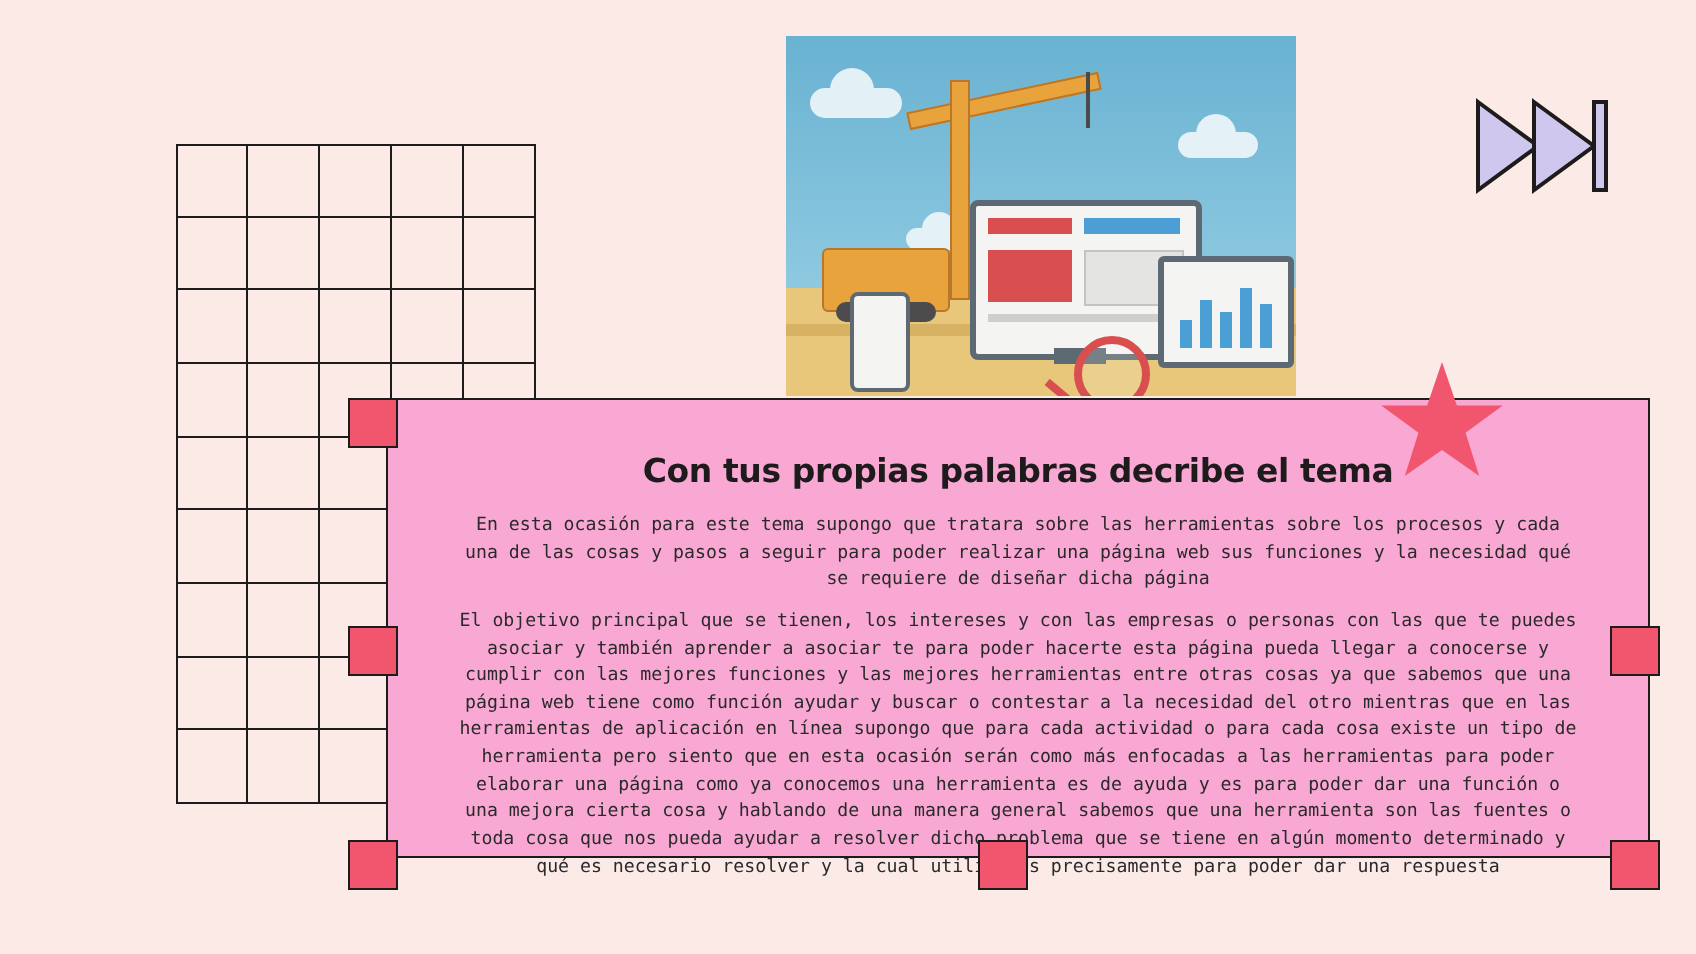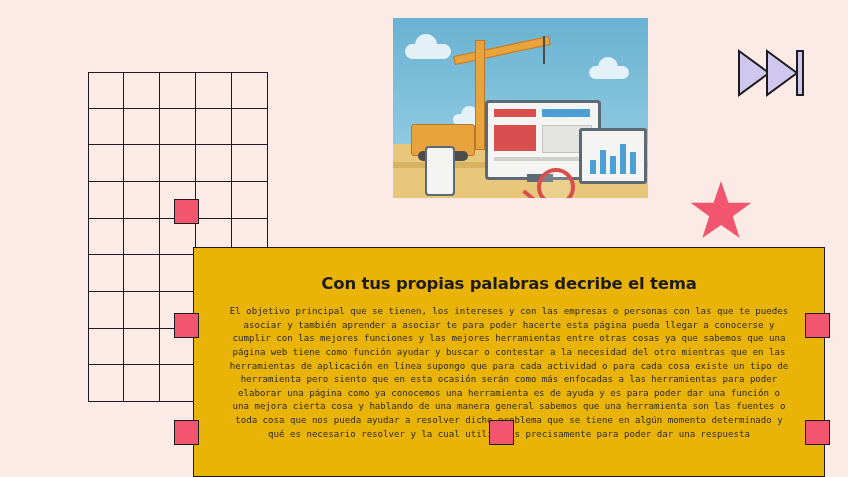--- a/index.html
+++ b/index.html
@@ -153,26 +153,25 @@
     background: #d94f4f; transform: rotate(40deg);
   }
 
   
   .card {
     position: absolute;
     left: 193px;
     top: 199px;
     width: 632px;
     height: 230px;
-    background: #eab308;
+    background: #f9a8d4;
     border: 1.6px solid #1d1b1b;
     z-index: 4;
     box-sizing: border-box;
     padding: 22px 34px 12px 34px;
-    margin-top: 48px;
   }
   .card-title {
     text-align: center;
     font-family: "DejaVu Sans", sans-serif;
     font-weight: bold;
     font-size: 16.5px;
     color: #1d1b1b;
     letter-spacing: -0.2px;
     margin: 4px 0 12px 0;
   }
@@ -309,20 +308,21 @@
     <polygon points="2,3 32,25 2,47" fill="#cfc7ee" stroke="#1d1b1b" stroke-width="2"></polygon>
     <polygon points="30,3 60,25 30,47" fill="#cfc7ee" stroke="#1d1b1b" stroke-width="2"></polygon>
     <rect x="60" y="3" width="6" height="44" fill="#cfc7ee" stroke="#1d1b1b" stroke-width="2"></rect>
   </svg>
 </div>
 
 <div class="star"></div>
 
 <div class="card">
   <div class="card-title">Con tus propias palabras decribe el tema</div>
+  <p>En esta ocasión para este tema supongo que tratara sobre las herramientas sobre los procesos y cada una de las cosas y pasos a seguir para poder realizar una página web sus funciones y la necesidad qué se requiere de diseñar dicha página</p>
   <p>El objetivo principal que se tienen, los intereses y con las empresas o personas con las que te puedes asociar y también aprender a asociar te para poder hacerte esta página pueda llegar a conocerse y cumplir con las mejores funciones y las mejores herramientas entre otras cosas ya que sabemos que una página web tiene como función ayudar y buscar o contestar a la necesidad del otro mientras que en las herramientas de aplicación en línea supongo que para cada actividad o para cada cosa existe un tipo de herramienta pero siento que en esta ocasión serán como más enfocadas a las herramientas para poder elaborar una página como ya conocemos una herramienta es de ayuda y es para poder dar una función o una mejora cierta cosa y hablando de una manera general sabemos que una herramienta son las fuentes o toda cosa que nos pueda ayudar a resolver dicho problema que se tiene en algún momento determinado y qué es necesario resolver y la cual utilizamos precisamente para poder dar una respuesta</p>
 </div>
 
 <div class="sq s1"></div>
 <div class="sq s2"></div>
 <div class="sq s3"></div>
 <div class="sq s4"></div>
 <div class="sq s5"></div>
 <div class="sq s6"></div>
 

